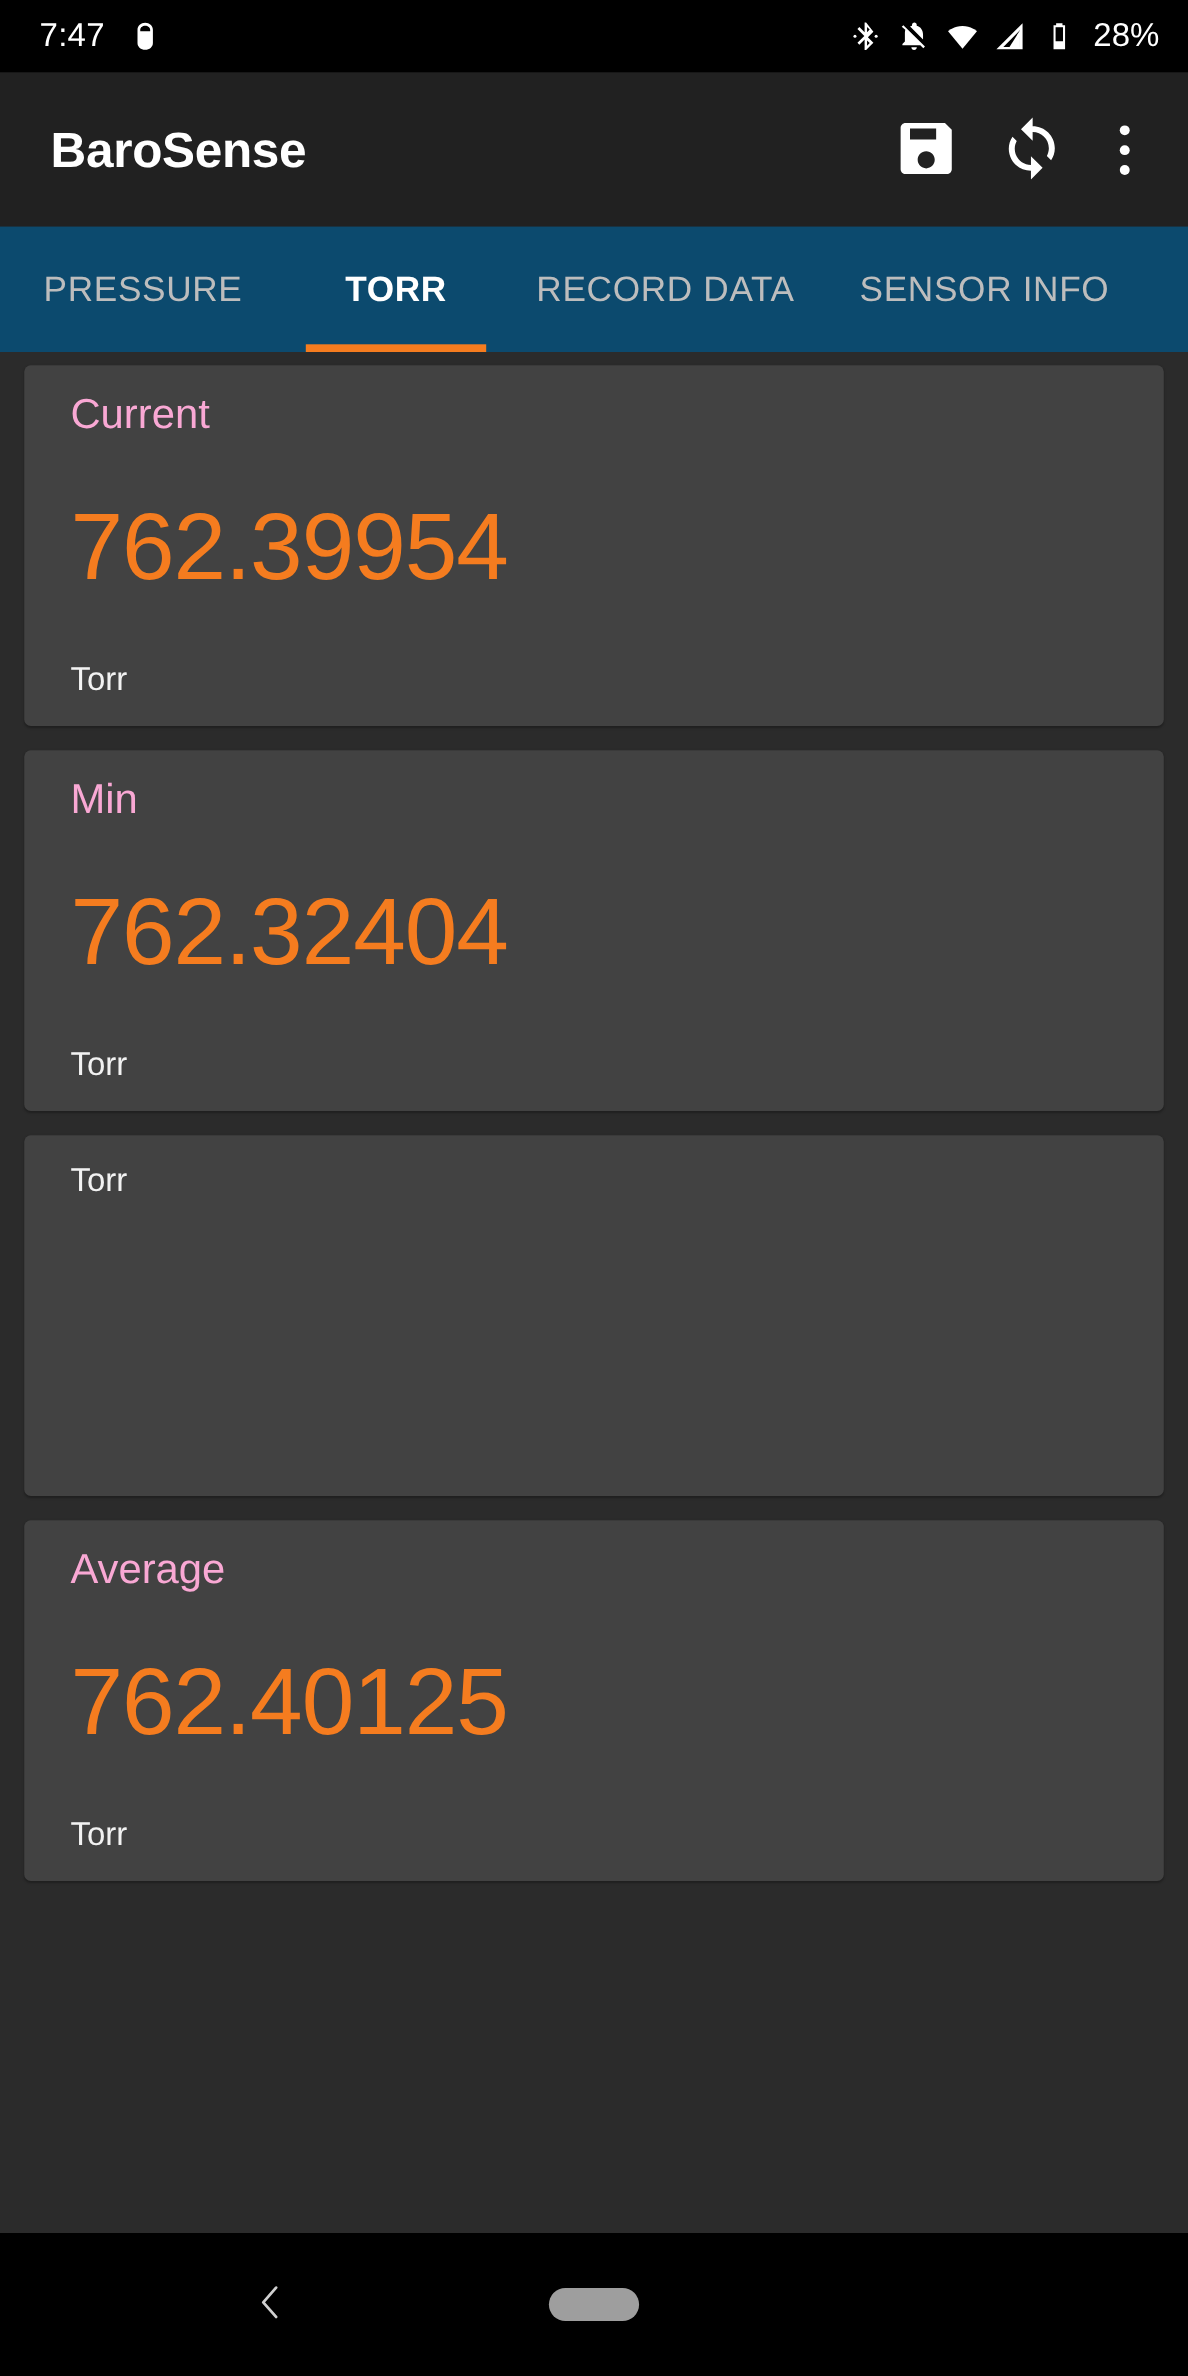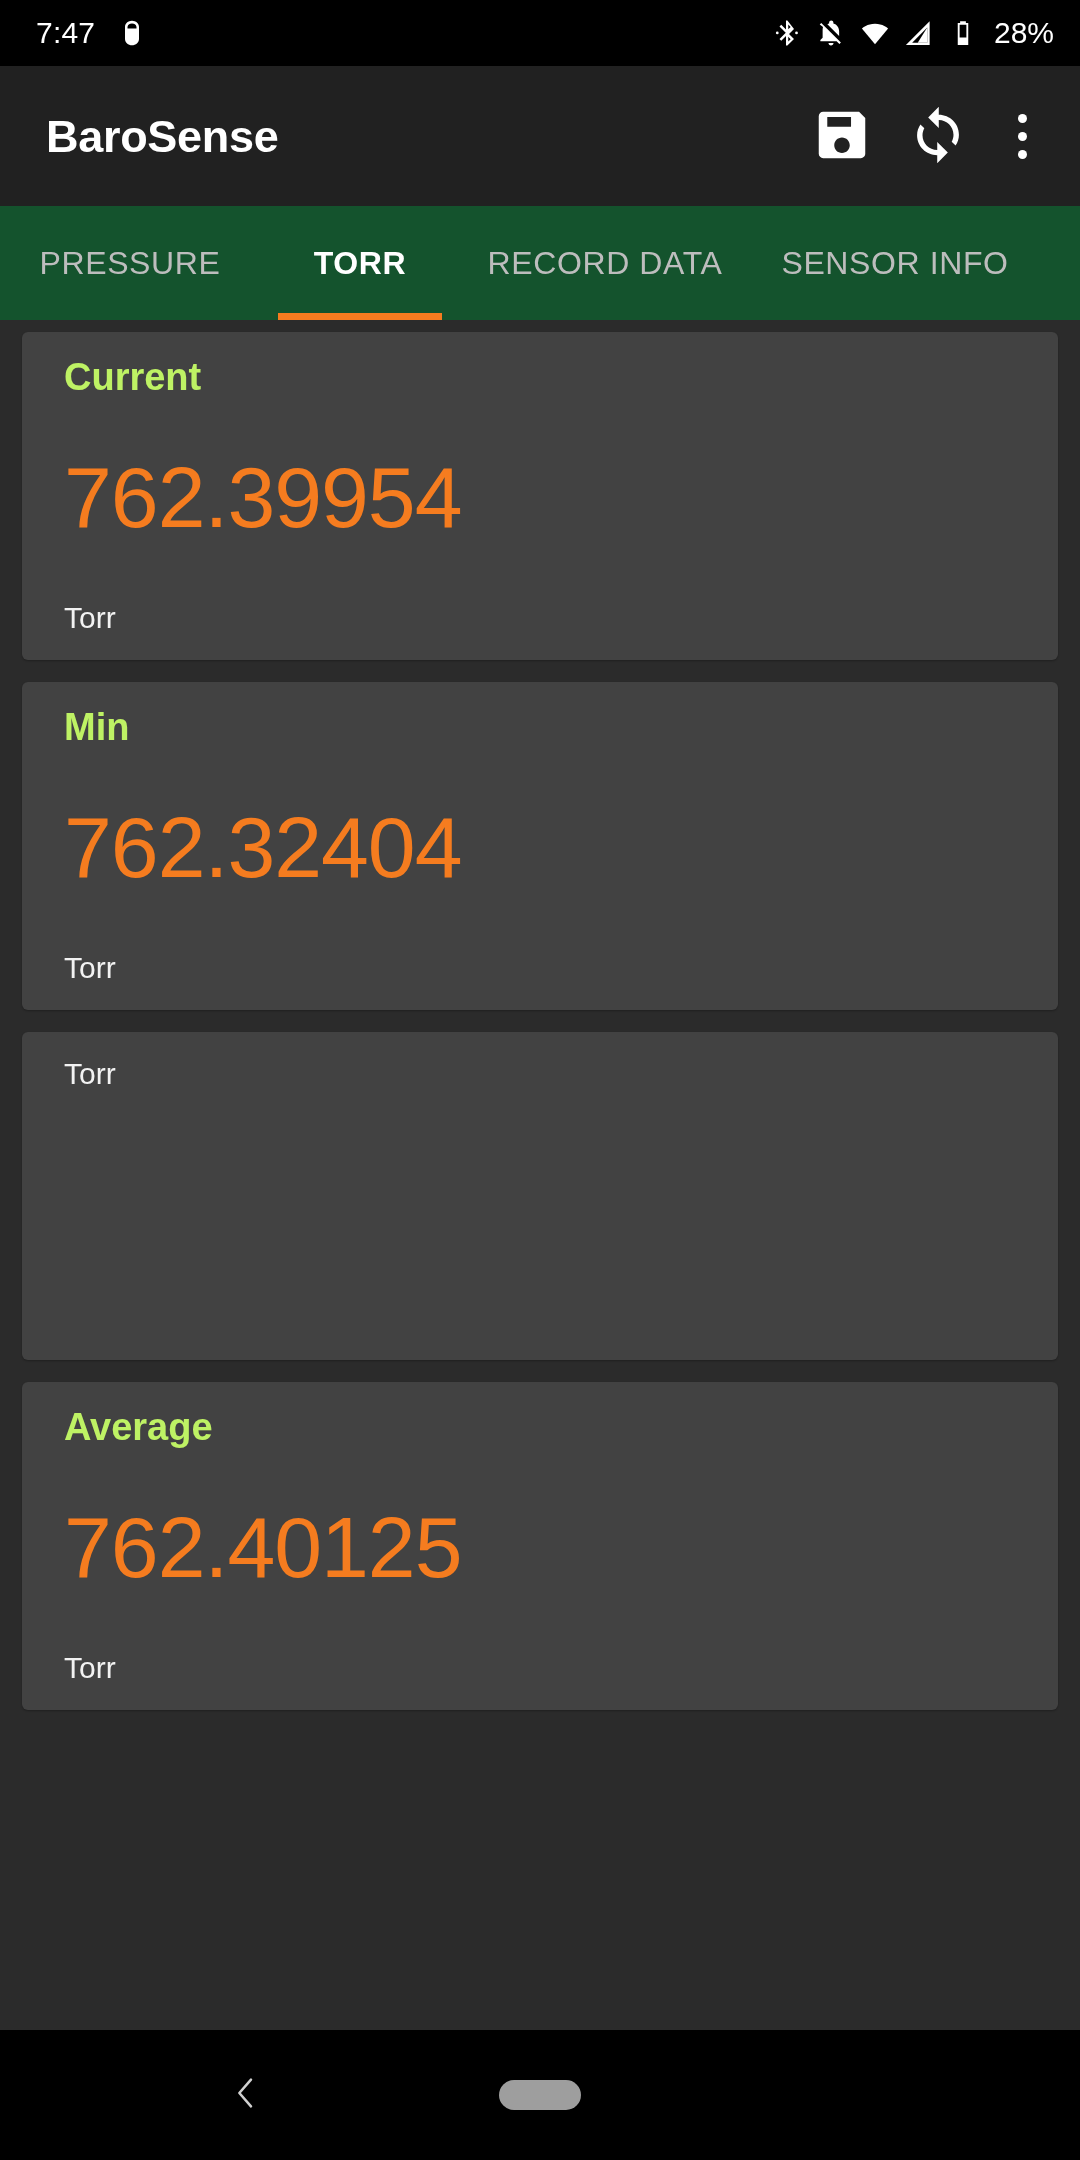--- a/index.html
+++ b/index.html
@@ -110,21 +110,21 @@
     width: 9px;
     height: 9px;
     border-radius: 50%;
     background: #ffffff;
     display: block;
   }
 
   
   .tab-bar {
     height: 114px;
-    background: #14532d;
+    background: #0c4a6e;
     display: flex;
     align-items: flex-start;
     flex: 0 0 auto;
     overflow: hidden;
     position: relative;
     box-sizing: border-box;
   }
   .tab {
     height: 114px;
     display: flex;
@@ -173,23 +173,23 @@
     margin-bottom: 22px;
     padding: 26px 30px 26px 42px;
     box-sizing: border-box;
     height: 328px;
     display: flex;
     flex-direction: column;
     justify-content: space-between;
     box-shadow: 0 1px 2px rgba(0,0,0,0.28);
   }
   .card-label {
-    color: #bef264;
+    color: #f9a8d4;
     font-size: 38px;
-    font-weight: 700;
+    font-weight: 400;
     line-height: 1.05;
   }
   .card-value {
     color: #f57c1f;
     font-size: 86px;
     font-weight: 400;
     line-height: 1;
     letter-spacing: -1px;
     margin-top: -6px;
   }

